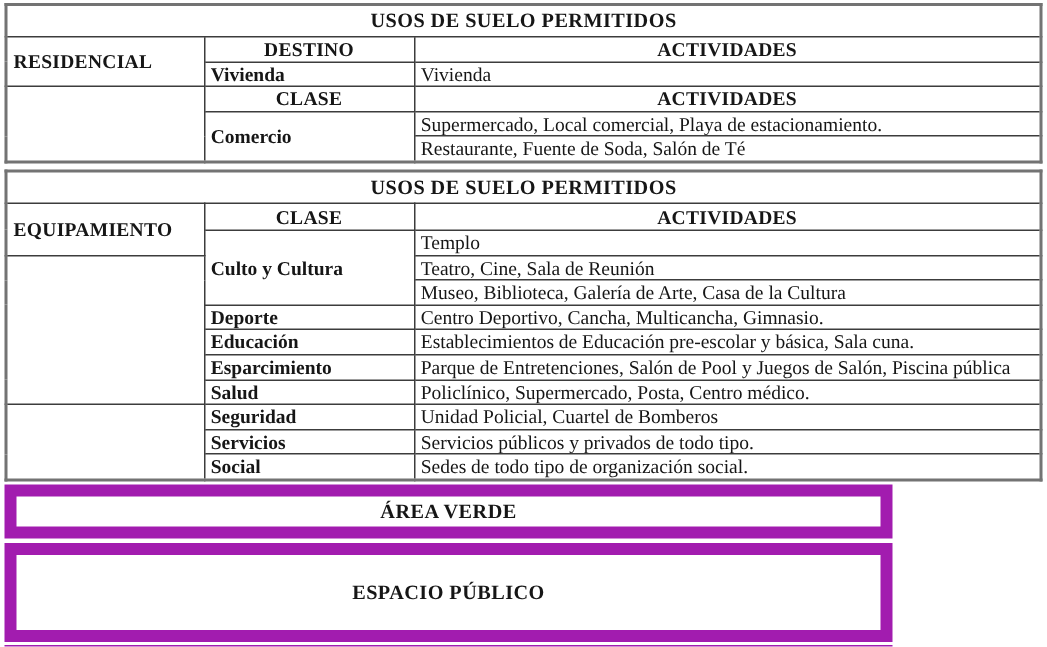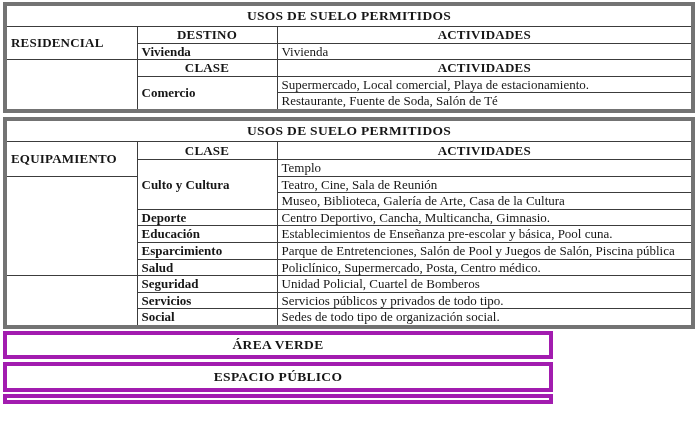--- a/index.html
+++ b/index.html
@@ -15,21 +15,21 @@
     font-size: 13px;
     color: #161616;
   }
   .sheet {
     padding: 2px 3px 0 3px;
   }
   table.grid {
     border-collapse: collapse;
     table-layout: fixed;
     width: 692px;
-    border: 4px solid #737373;
+    border: 2px solid #737373;
   }
   table.grid + table.grid { margin-top: 4px; }
   .grid td {
     border: 1px solid #3c3c3c;
     padding: 0 4px;
     vertical-align: middle;
     line-height: 1.2;
     overflow: hidden;
   }
   col.c-cat  { width: 132px; }
@@ -47,29 +47,29 @@
     letter-spacing: 0.2px;
   }
   td.cat { font-weight: bold; letter-spacing: 0.2px; }
   td.cls { font-weight: bold; }
   td.act { font-weight: normal; }
   tr.r1 { height: 16px; }  
   tr.r2 { height: 16px; }  
   tr.hr2 { height: 18px; } 
   .banner {
     box-sizing: border-box;
-    width: 550px;
-    border: 4px solid #a21caf;
+    width: 592px;
+    border: 8px solid #a21caf;
     text-align: center;
     font-weight: bold;
     font-size: 13.5px;
     letter-spacing: 0.3px;
   }
   .banner.area-verde    { margin-top: 2px; padding: 2px 0; }
-  .banner.espacio       { margin-top: 3px; padding: 3px 0; }
+  .banner.espacio       { margin-top: 3px; padding: 17px 0; }
   .banner.prohibidos    { margin-top: 2px; padding: 1px 0; line-height: 1.15; }
   .banner .line2 { font-weight: normal; letter-spacing: 0.1px; }
 </style>
 </head>
 <body>
 
 <div class="sheet">
 
   <table class="grid">
     <colgroup>
@@ -130,21 +130,21 @@
       </tr>
       <tr class="r2">
         <td class="act">Museo, Biblioteca, Galería de Arte, Casa de la Cultura</td>
       </tr>
       <tr class="r2">
         <td class="cls">Deporte</td>
         <td class="act">Centro Deportivo, Cancha, Multicancha, Gimnasio.</td>
       </tr>
       <tr class="r2">
         <td class="cls">Educación</td>
-        <td class="act">Establecimientos de Enseñanza pre-escolar y básica, Pool cuna.</td>
+        <td class="act">Establecimientos de Educación pre-escolar y básica, Sala cuna.</td>
       </tr>
       <tr>
         <td class="cls">Esparcimiento</td>
         <td class="act">Parque de Entretenciones, Salón de Pool y Juegos de Salón, Piscina pública</td>
       </tr>
       <tr class="r2">
         <td class="cls">Salud</td>
         <td class="act">Policlínico, Supermercado, Posta, Centro médico.</td>
       </tr>
       <tr class="r2">

